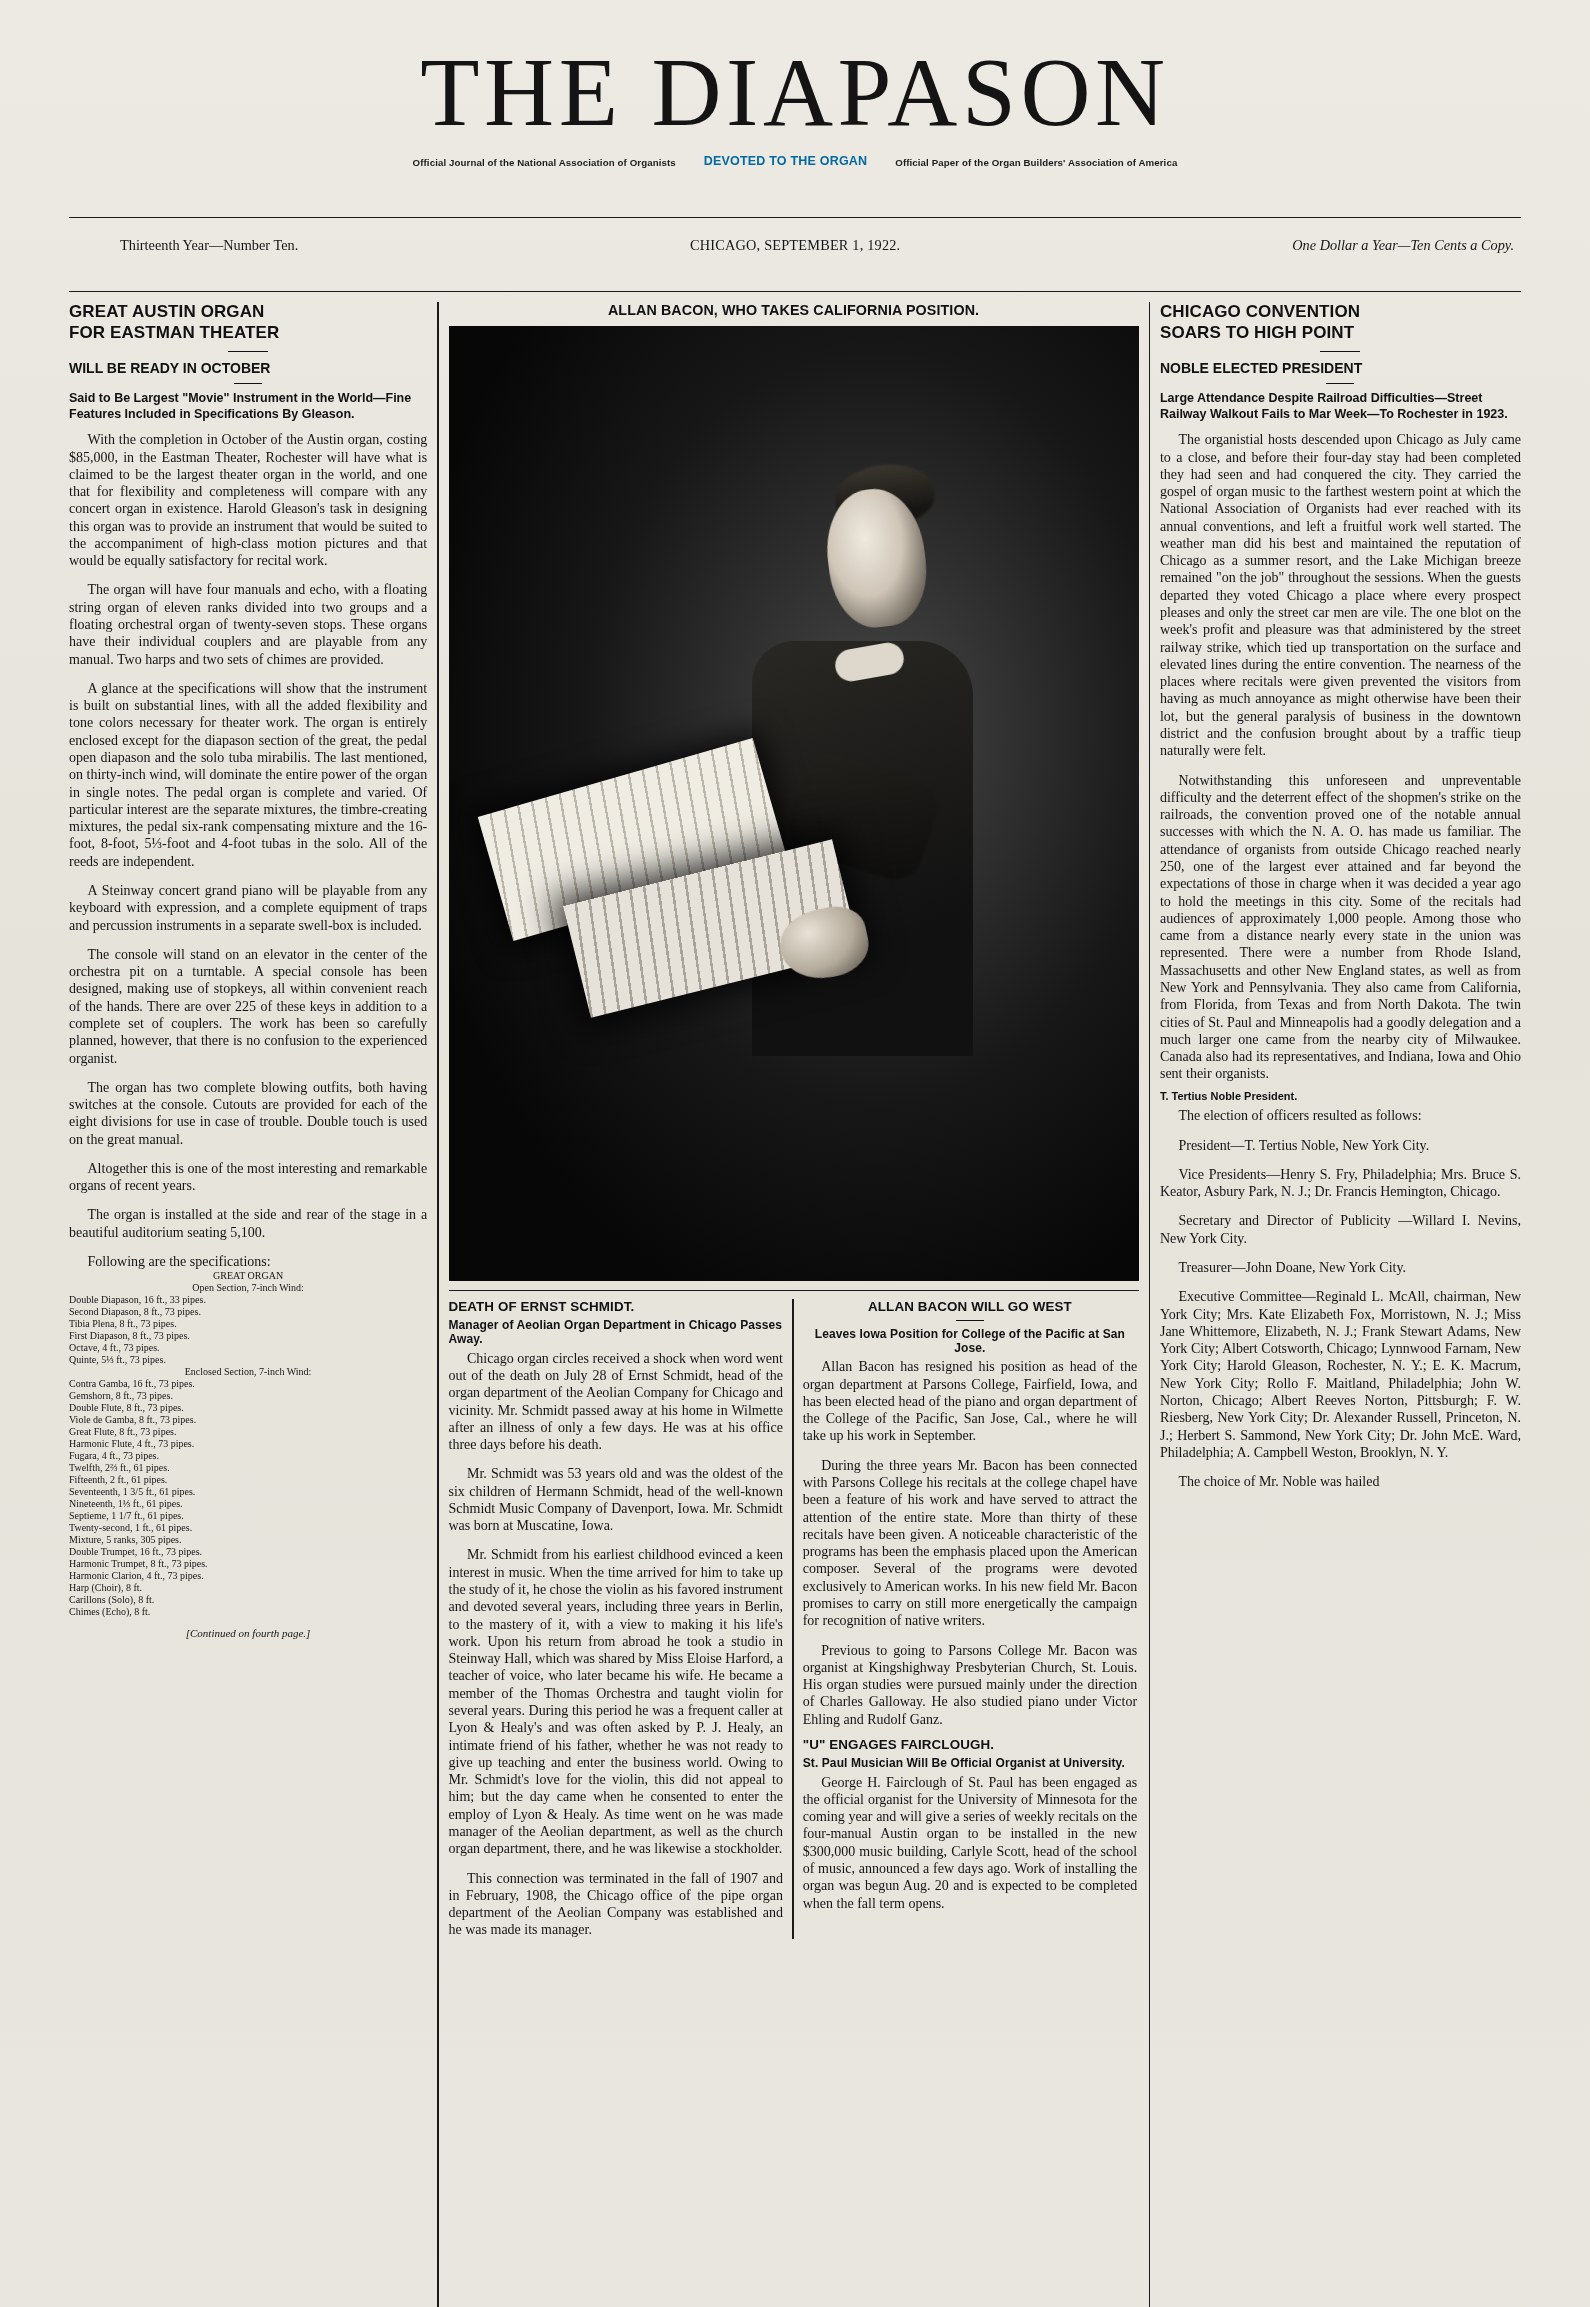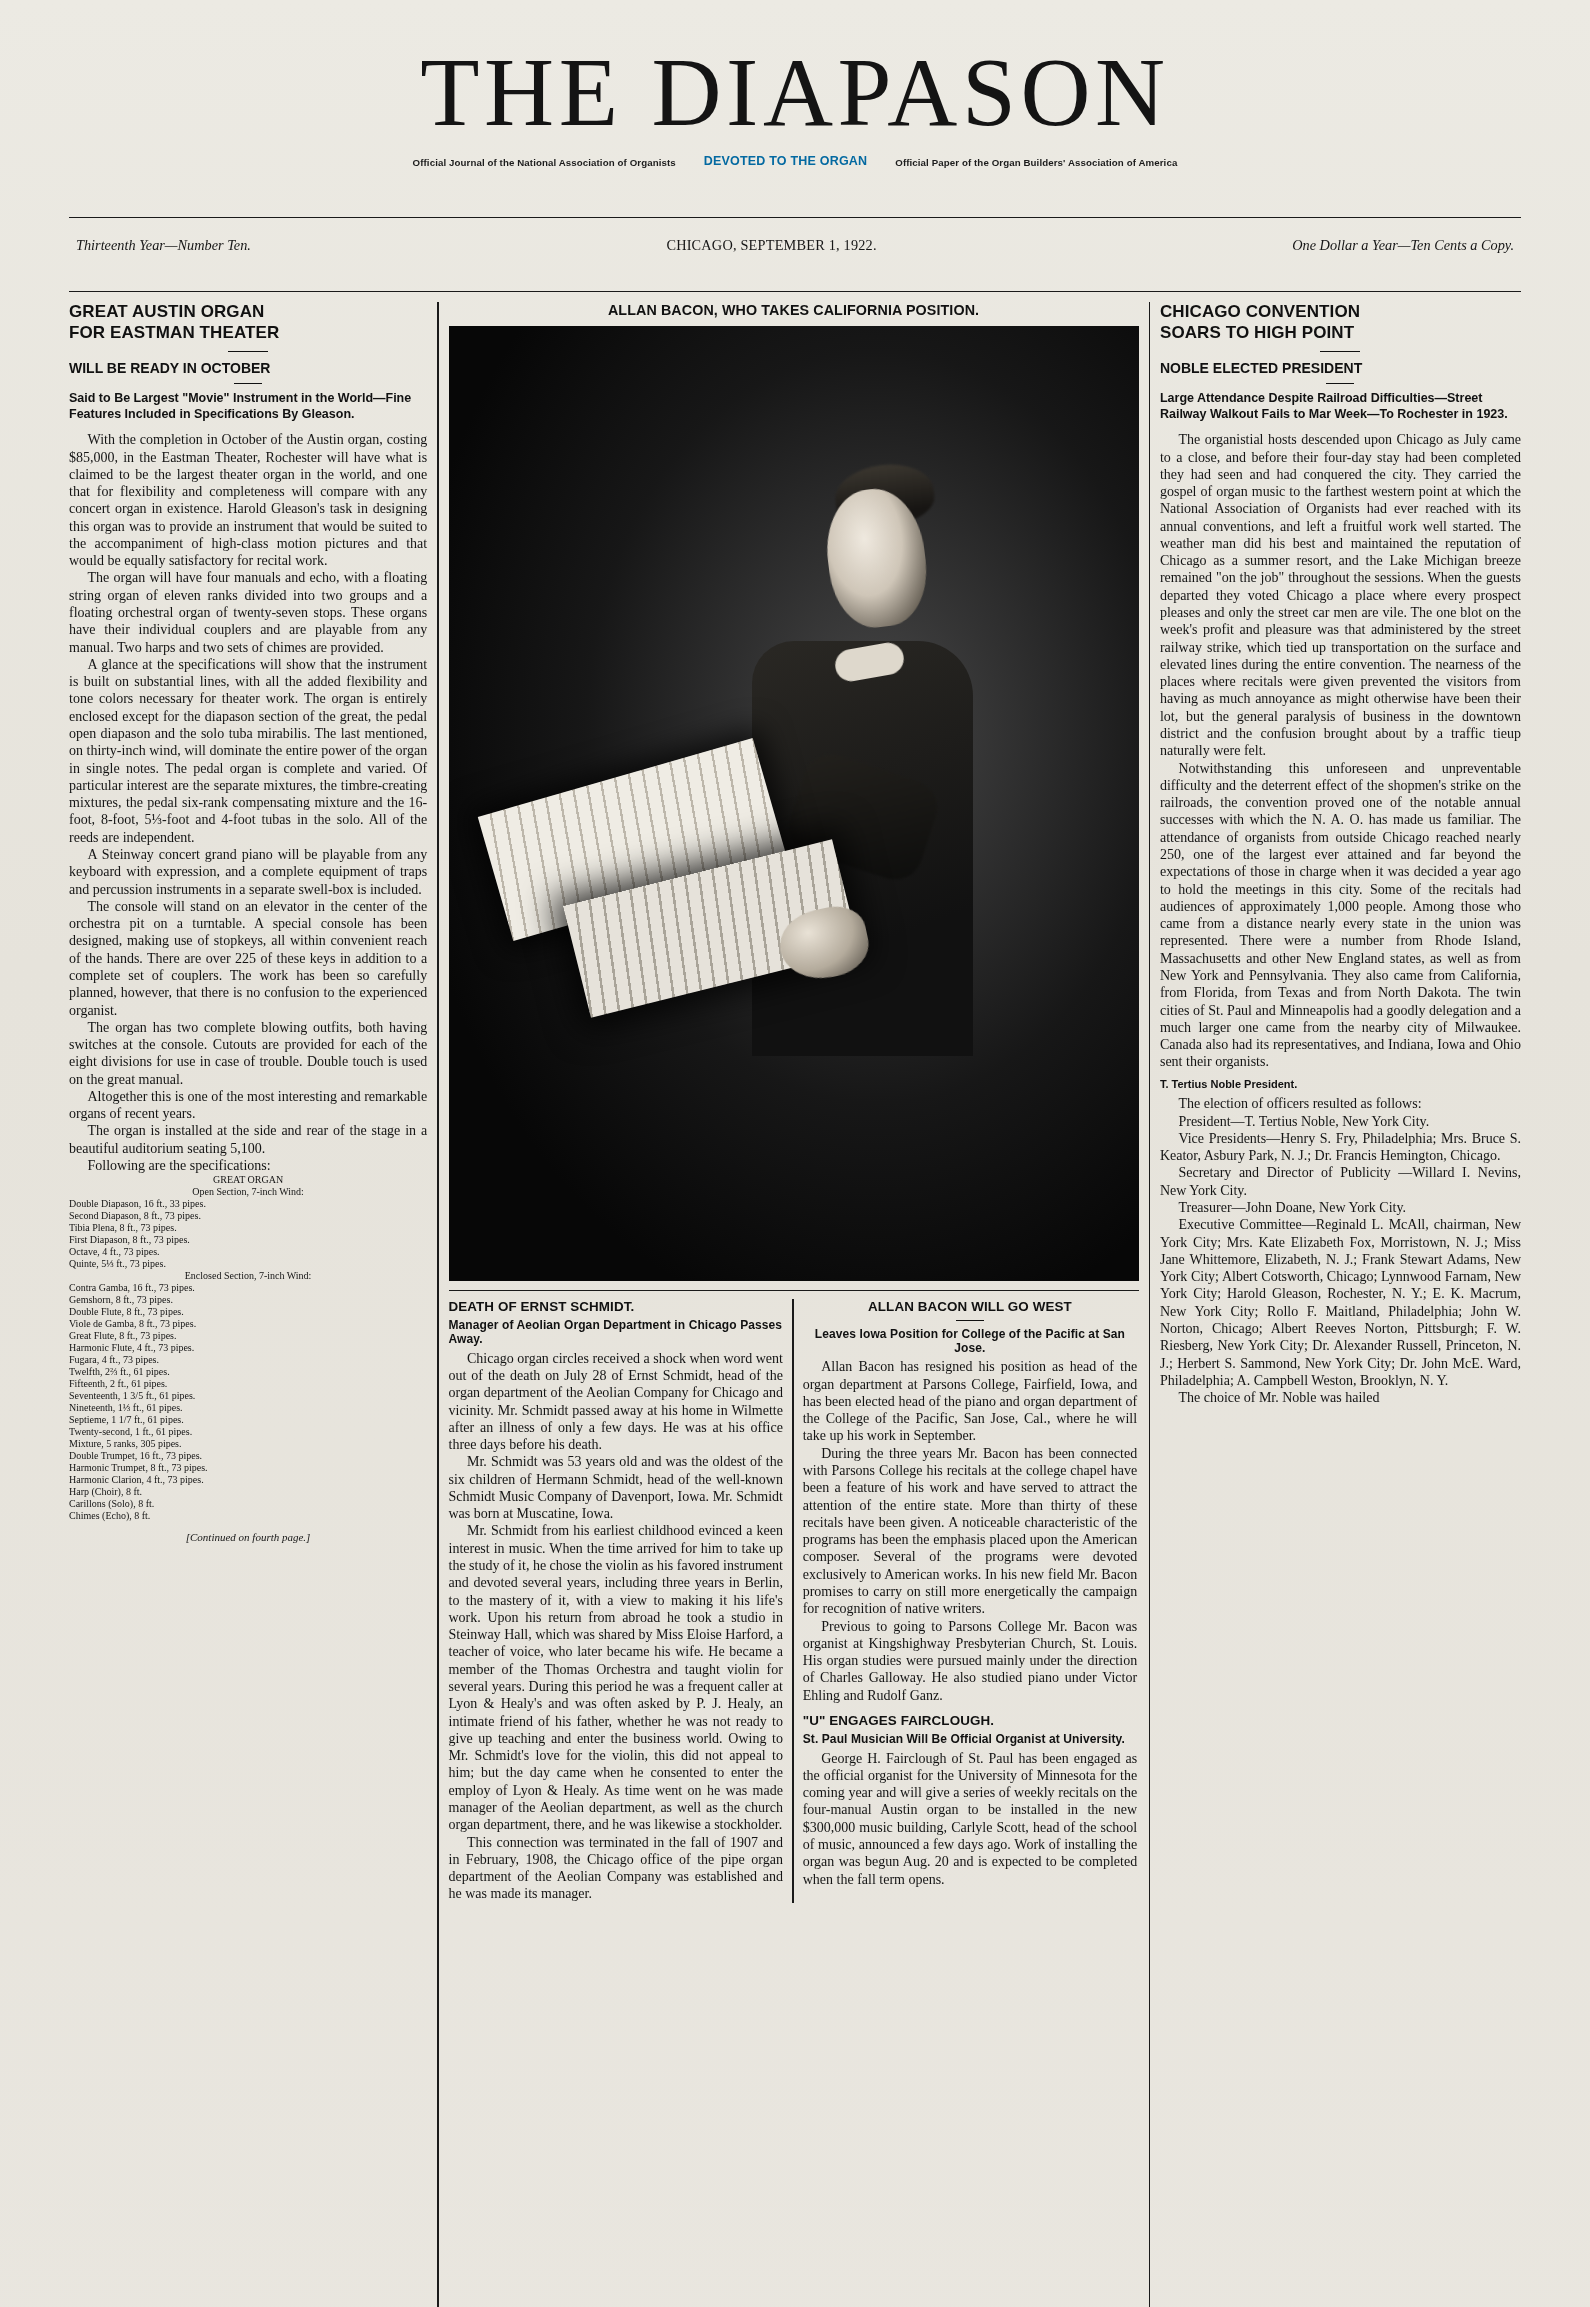--- a/index.html
+++ b/index.html
@@ -26,21 +26,21 @@
   .tag-small{font-size:9.7px;font-weight:bold;color:#1c1c1c;letter-spacing:0.1px;}
   .tag-mid{font-size:12.5px;font-weight:bold;color:#0369a1;letter-spacing:0.2px;}
   .rule{position:absolute;left:69px;right:69px;height:1.4px;background:#1a1a1a;}
   .rule.r1{top:217px;}
   .rule.r2{top:291px;}
   .infobar{
     position:absolute;left:76px;right:76px;top:231px;height:28px;
     display:flex;justify-content:space-between;align-items:center;
     font-size:14.3px;color:#161616;
   }
-  .infobar .left{font-style:italic;}
+  .infobar .left{margin-left:44px;}
   .infobar .center{letter-spacing:0.2px;}
   .infobar .right{font-style:italic;}
 
   
   .columns{
     position:absolute;left:69px;top:302px;right:69px;bottom:32px;
     display:flex;
   }
   .col{position:relative;}
   .col.c1{width:369px;}
@@ -56,21 +56,21 @@
   .hl.h2{font-size:14px;line-height:1.25;}
   .hl.h3{font-size:12.5px;line-height:1.3;}
   .hl.h4{font-size:11px;line-height:1.32;}
   .dash{width:40px;height:1.4px;background:#111;margin:7.4px auto;}
   .dash.sm{width:28px;margin:5.5px auto;}
 
   p.body{
     font-size:14px;line-height:1.235;text-align:justify;color:#141414;
     margin:0 0 0 0;text-indent:18.5px;hyphens:auto;
   }
-  p.body + p.body{margin-top:0;}
+  p.body + p.body{margin-top:12px;}
 
   .photo-caption{
     text-align:center;font-family:"Liberation Sans", sans-serif;
     font-weight:bold;font-size:14.3px;color:#111;letter-spacing:0.1px;
     margin-bottom:8.3px;
   }
   .photo{
     width:100%;height:955px;background:#0b0b0c;position:relative;overflow:hidden;
   }
   .photo .vig{position:absolute;inset:0;

